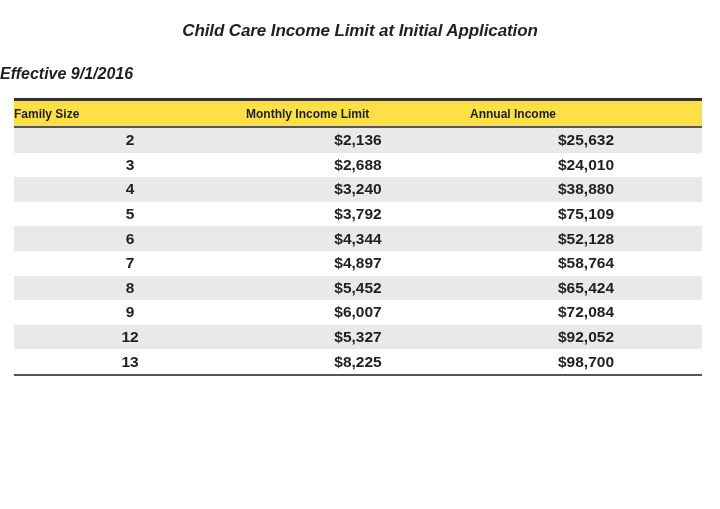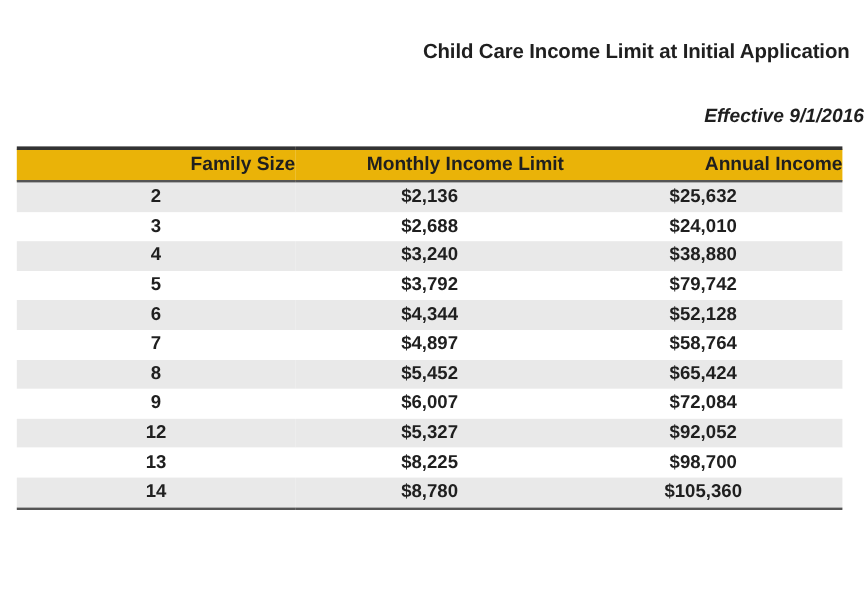--- a/index.html
+++ b/index.html
@@ -11,54 +11,54 @@
   }
   html,body{margin:0;padding:0;}
   body{
     width:720px;height:509px;overflow:hidden;
     background:var(--bg);
     font-family:"Liberation Sans", sans-serif;
     color:var(--text);
   }
   .page{width:720px;height:509px;position:relative;}
   .title{
-    margin:12px;padding-top:20px;
-    text-align:right;
+    margin:0;padding-top:20px;
+    text-align:center;
     font-size:17px;line-height:21px;
-    font-weight:bold;
+    font-weight:bold;font-style:italic;
     letter-spacing:-0.1px;
     color:var(--text);
   }
   .subtitle{
     margin:0;padding-top:23px;
-    text-align:right;
+    text-align:left;
     font-size:16px;line-height:19px;
     font-weight:bold;font-style:italic;
     color:var(--text);
   }
   table.income{
     border-collapse:collapse;
     table-layout:fixed;
     width:688px;
     margin:15px 0 0 14px;
     border-top:3px solid var(--border-dark);
     border-bottom:2px solid var(--border-mid);
   }
   col.c1{width:232px;}
   col.c2{width:224px;}
   col.c3{width:232px;}
   table.income th{
     height:25px;
     padding:0;
-    text-align:right;
+    text-align:left;
     vertical-align:middle;
-    font-size:16px;
+    font-size:12px;
     font-weight:bold;
     border-bottom:2px solid var(--border-mid);
-    background:#eab308;
+    background:#fde047;
     color:var(--text);
   }
   table.income td{
     height:24.6px;
     padding:0;
     text-align:center;
     vertical-align:middle;
     font-size:15.5px;
     font-weight:bold;
     color:var(--text);
@@ -98,21 +98,21 @@
           <td>$24,010</td>
         </tr>
         <tr>
           <td>4</td>
           <td>$3,240</td>
           <td>$38,880</td>
         </tr>
         <tr>
           <td>5</td>
           <td>$3,792</td>
-          <td>$79,742</td>
+          <td>$75,109</td>
         </tr>
         <tr>
           <td>6</td>
           <td>$4,344</td>
           <td>$52,128</td>
         </tr>
         <tr>
           <td>7</td>
           <td>$4,897</td>
           <td>$58,764</td>
@@ -130,20 +130,15 @@
         <tr>
           <td>12</td>
           <td>$5,327</td>
           <td>$92,052</td>
         </tr>
         <tr>
           <td>13</td>
           <td>$8,225</td>
           <td>$98,700</td>
         </tr>
-        <tr>
-          <td>14</td>
-          <td>$8,780</td>
-          <td>$105,360</td>
-        </tr>
       </tbody>
   </table>
 </div>
 
 </body></html>

